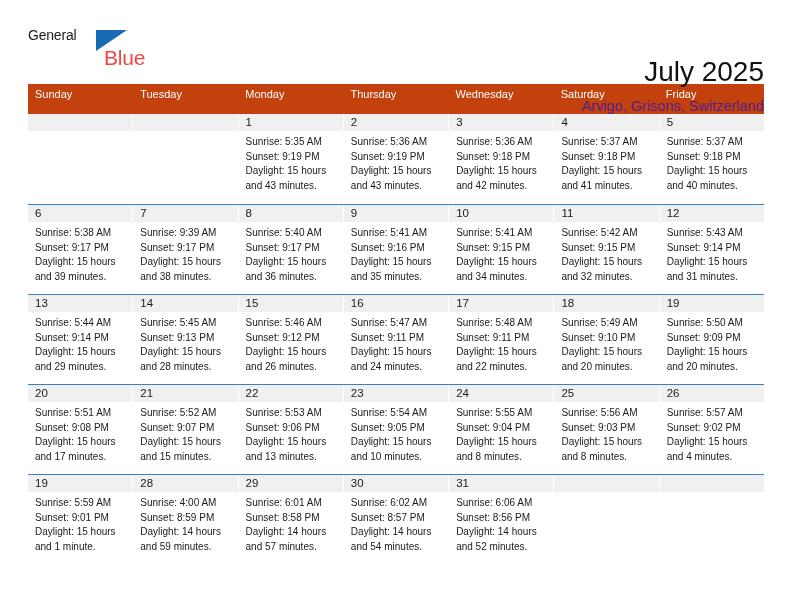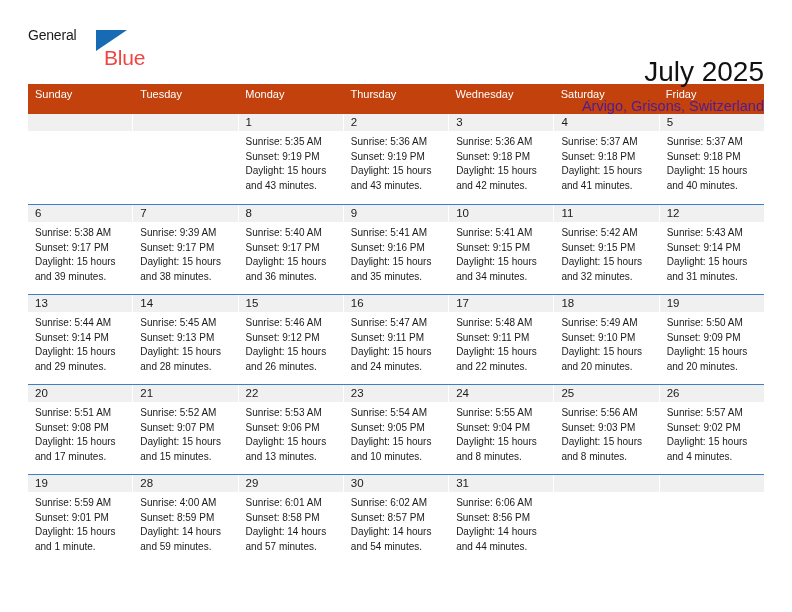--- a/index.html
+++ b/index.html
@@ -459,21 +459,21 @@
       <div>Daylight: 14 hours</div>
       <div>and 54 minutes.</div>
     </div>
   </div>
           <div class="day">
     <div class="day-num-band">31</div>
     <div class="day-info">
       <div>Sunrise: 6:06 AM</div>
       <div>Sunset: 8:56 PM</div>
       <div>Daylight: 14 hours</div>
-      <div>and 44 minutes.</div>
+      <div>and 52 minutes.</div>
     </div>
   </div>
           <div class="day empty">
     <div class="day-num-band"></div>
 
   </div>
           <div class="day empty">
     <div class="day-num-band"></div>
 
   </div>

